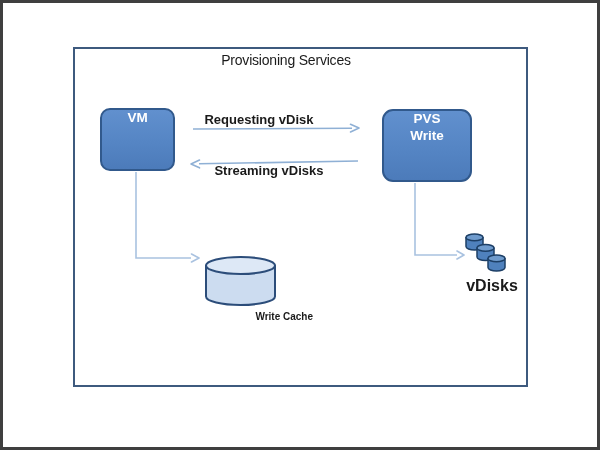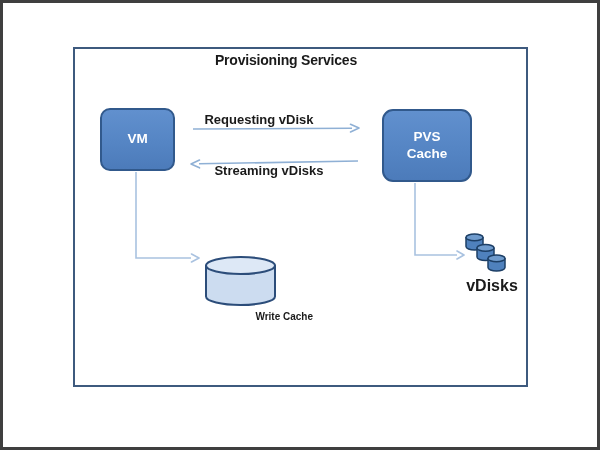--- a/index.html
+++ b/index.html
@@ -27,35 +27,34 @@
     border: 2px solid #3e5a7e;
     background: #ffffff;
   }
   .diagram-title {
     position: absolute;
     left: 163px;
     top: 49px;
     width: 240px;
     text-align: center;
     font-size: 14px;
-    font-weight: 700;
+    font-weight: 400;
     letter-spacing: -0.2px;
     color: #1a1a1a;
     white-space: nowrap;
   }
   .node {
     position: absolute;
     box-sizing: border-box;
     background: linear-gradient(180deg, #6190ce 0%, #5585c4 55%, #4c7bba 100%);
     border: 2px solid #31598c;
     border-radius: 10px;
     display: flex;
     flex-direction: column;
     align-items: center;
-    justify-content: center;
     color: #ffffff;
     font-size: 13.5px;
     font-weight: 600;
     line-height: 1.25;
     text-align: center;
   }
   .node-vm   { left: 97px;  top: 105px; width: 75px; height: 63px; }
   .node-pvs  { left: 379px; top: 106px; width: 90px; height: 73px; border-radius: 11px; }
   .edge-label {
     position: absolute;
@@ -128,21 +127,21 @@
       </g>
     </g>
   </svg>
 
   <div class="node node-vm">
     <span>VM</span>
   </div>
 
   <div class="node node-pvs">
     <span>PVS</span>
-    <span>Cache</span>
+    <span>Write</span>
   </div>
 
   <div class="edge-label label-requesting">Requesting vDisk</div>
   <div class="edge-label label-streaming">Streaming vDisks</div>
 
   <div class="edge-label label-write-cache">Write Cache</div>
   <div class="edge-label label-vdisks">vDisks</div>
 
 </div>
 

